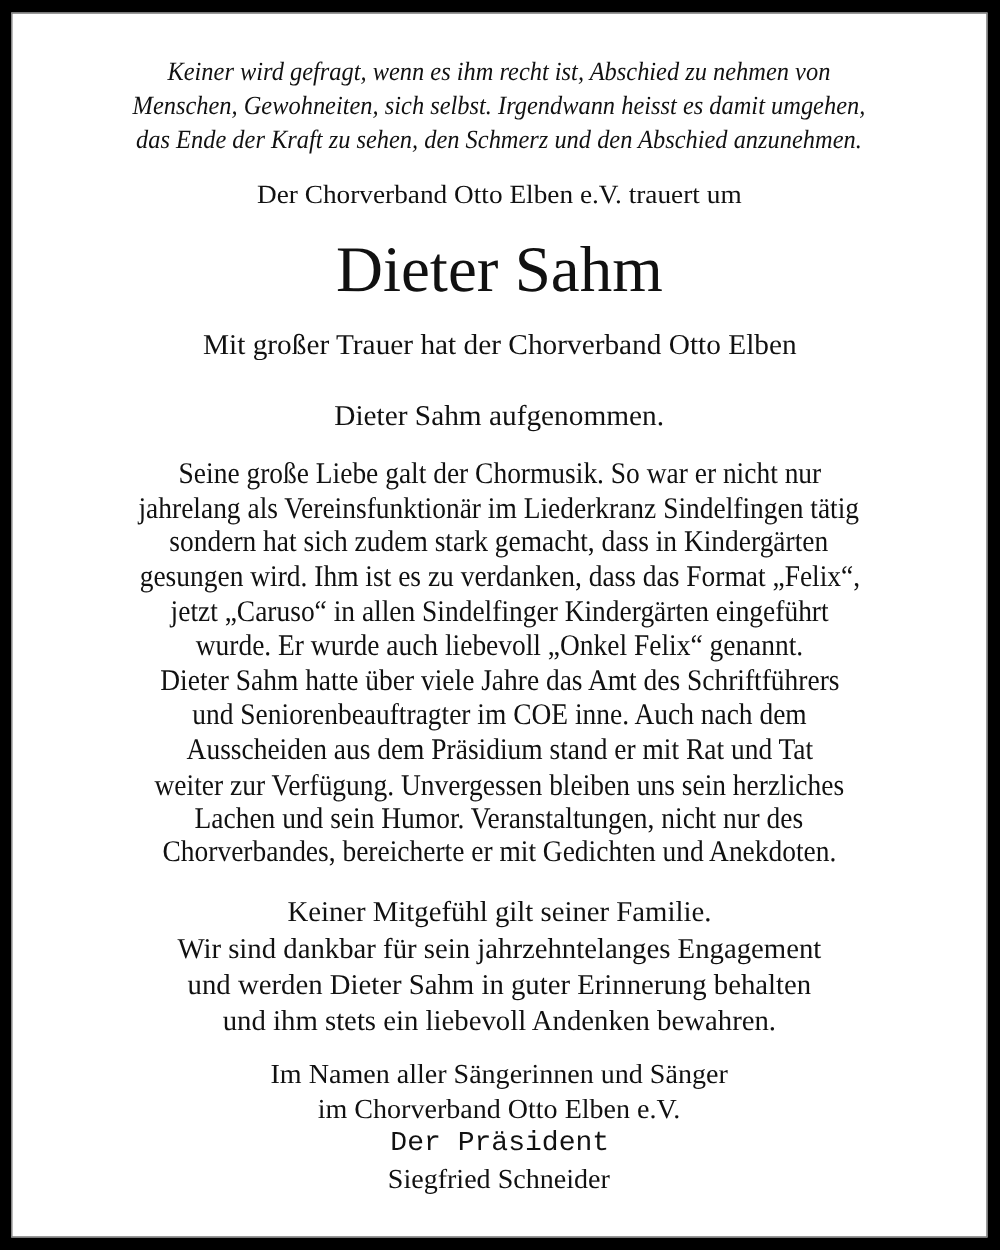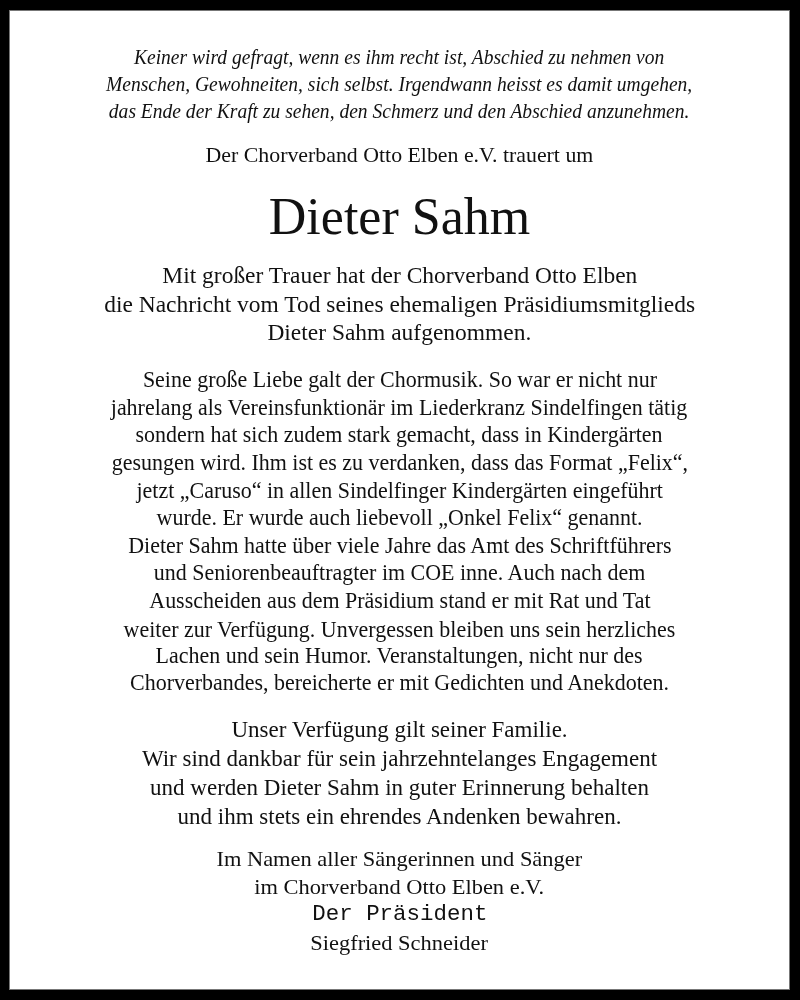--- a/index.html
+++ b/index.html
@@ -79,39 +79,38 @@
 
   <div class="line motto" style="top:36px;"><span>Keiner wird gefragt, wenn es ihm recht ist, Abschied zu nehmen von</span></div>
   <div class="line motto" style="top:63px;"><span>Menschen, Gewohneiten, sich selbst. Irgendwann heisst es damit umgehen,</span></div>
   <div class="line motto" style="top:90px;text-align:center;"><span>das Ende der Kraft zu sehen, den Schmerz und den Abschied anzunehmen.</span></div>
 
   <div class="line intro" style="top:134px;"><span>Der Chorverband Otto Elben e.V. trauert um</span></div>
 
   <div class="line name" style="top:180px;"><span>Dieter Sahm</span></div>
 
   <div class="line p1" style="top:253px;"><span>Mit großer Trauer hat der Chorverband Otto Elben</span></div>
-  <div class="line p1" style="top:282px;"><span>die Nachricht vom Tod seines ehemaligen Präsidiumsmitglieds</span></div>
   <div class="line p1" style="top:310px;"><span>Dieter Sahm aufgenommen.</span></div>
 
   <div class="line p2" style="top:356px;"><span>Seine große Liebe galt der Chormusik. So war er nicht nur</span></div>
   <div class="line p2" style="top:384px;"><span>jahrelang als Vereinsfunktionär im Liederkranz Sindelfingen tätig</span></div>
   <div class="line p2" style="top:411px;"><span>sondern hat sich zudem stark gemacht, dass in Kindergärten</span></div>
   <div class="line p2" style="top:439px;"><span>gesungen wird. Ihm ist es zu verdanken, dass das Format „Felix“,</span></div>
   <div class="line p2" style="top:467px;"><span>jetzt „Caruso“ in allen Sindelfinger Kindergärten eingeführt</span></div>
   <div class="line p2" style="top:494px;"><span>wurde. Er wurde auch liebevoll „Onkel Felix“ genannt.</span></div>
   <div class="line p2" style="top:522px;"><span>Dieter Sahm hatte über viele Jahre das Amt des Schriftführers</span></div>
   <div class="line p2" style="top:549px;"><span>und Seniorenbeauftragter im COE inne. Auch nach dem</span></div>
   <div class="line p2" style="top:577px;"><span>Ausscheiden aus dem Präsidium stand er mit Rat und Tat</span></div>
   <div class="line p2" style="top:606px;"><span>weiter zur Verfügung. Unvergessen bleiben uns sein herzliches</span></div>
   <div class="line p2" style="top:632px;"><span>Lachen und sein Humor. Veranstaltungen, nicht nur des</span></div>
   <div class="line p2" style="top:659px;"><span>Chorverbandes, bereicherte er mit Gedichten und Anekdoten.</span></div>
 
-  <div class="line p3" style="top:707px;"><span>Unser Verfügung gilt seiner Familie.</span></div>
+  <div class="line p3" style="top:707px;"><span>Keiner Mitgefühl gilt seiner Familie.</span></div>
   <div class="line p3" style="top:736px;"><span>Wir sind dankbar für sein jahrzehntelanges Engagement</span></div>
   <div class="line p3" style="top:765px;"><span>und werden Dieter Sahm in guter Erinnerung behalten</span></div>
-  <div class="line p3" style="top:794px;"><span>und ihm stets ein ehrendes Andenken bewahren.</span></div>
+  <div class="line p3" style="top:794px;"><span>und ihm stets ein liebevoll Andenken bewahren.</span></div>
 
   <div class="line sig" style="top:837px;"><span>Im Namen aller Sängerinnen und Sänger</span></div>
   <div class="line sig" style="top:865px;"><span>im Chorverband Otto Elben e.V.</span></div>
   <div class="line sig" style="top:893px;font-family:Liberation Mono, monospace;"><span>Der Präsident</span></div>
   <div class="line sig" style="top:921px;"><span>Siegfried Schneider</span></div>
 
 </div>
 
 </body></html>

